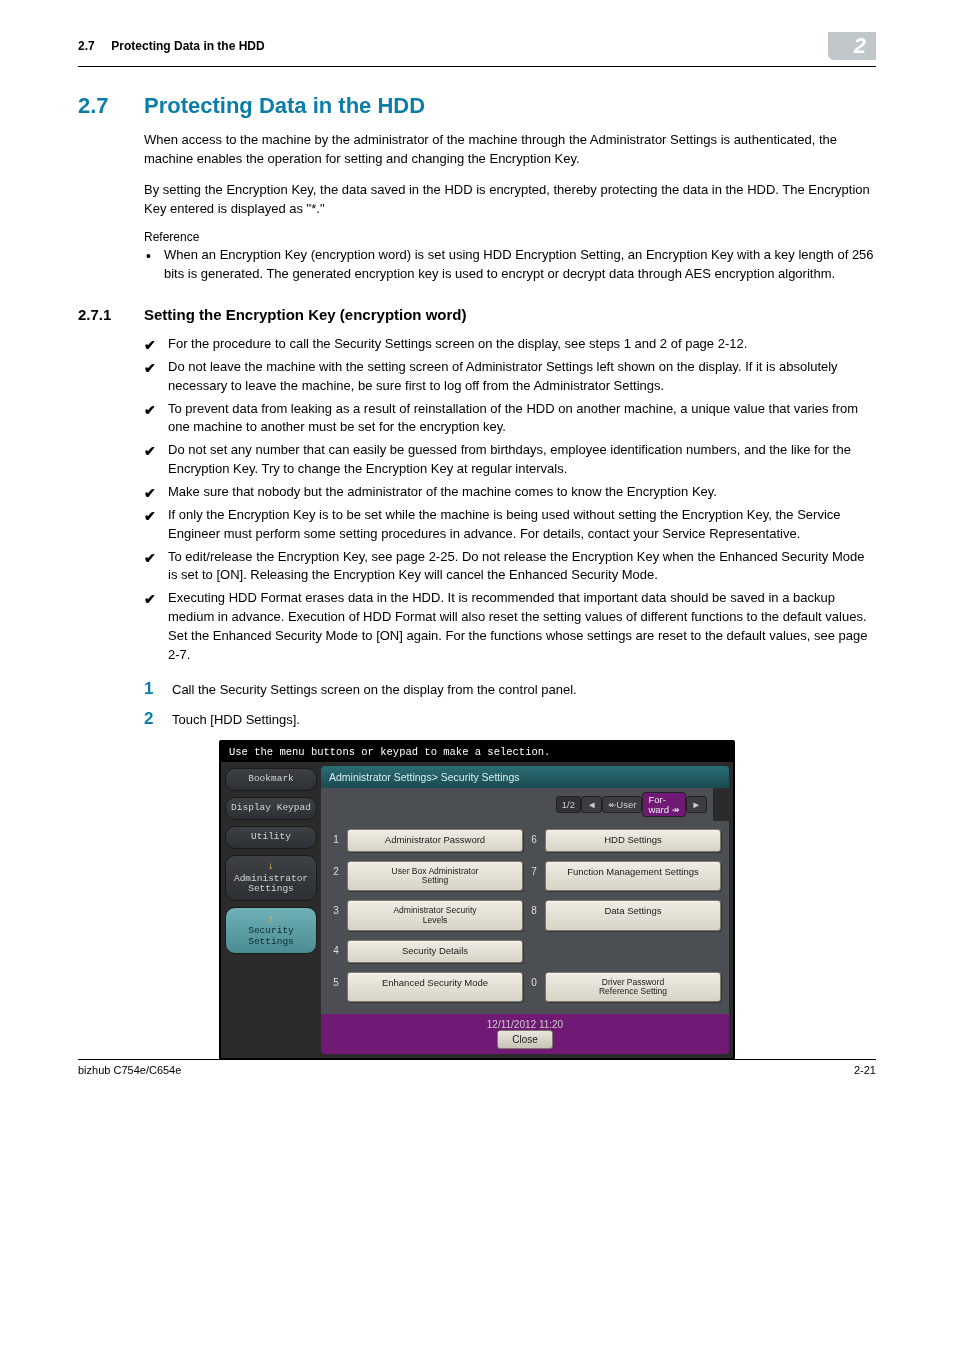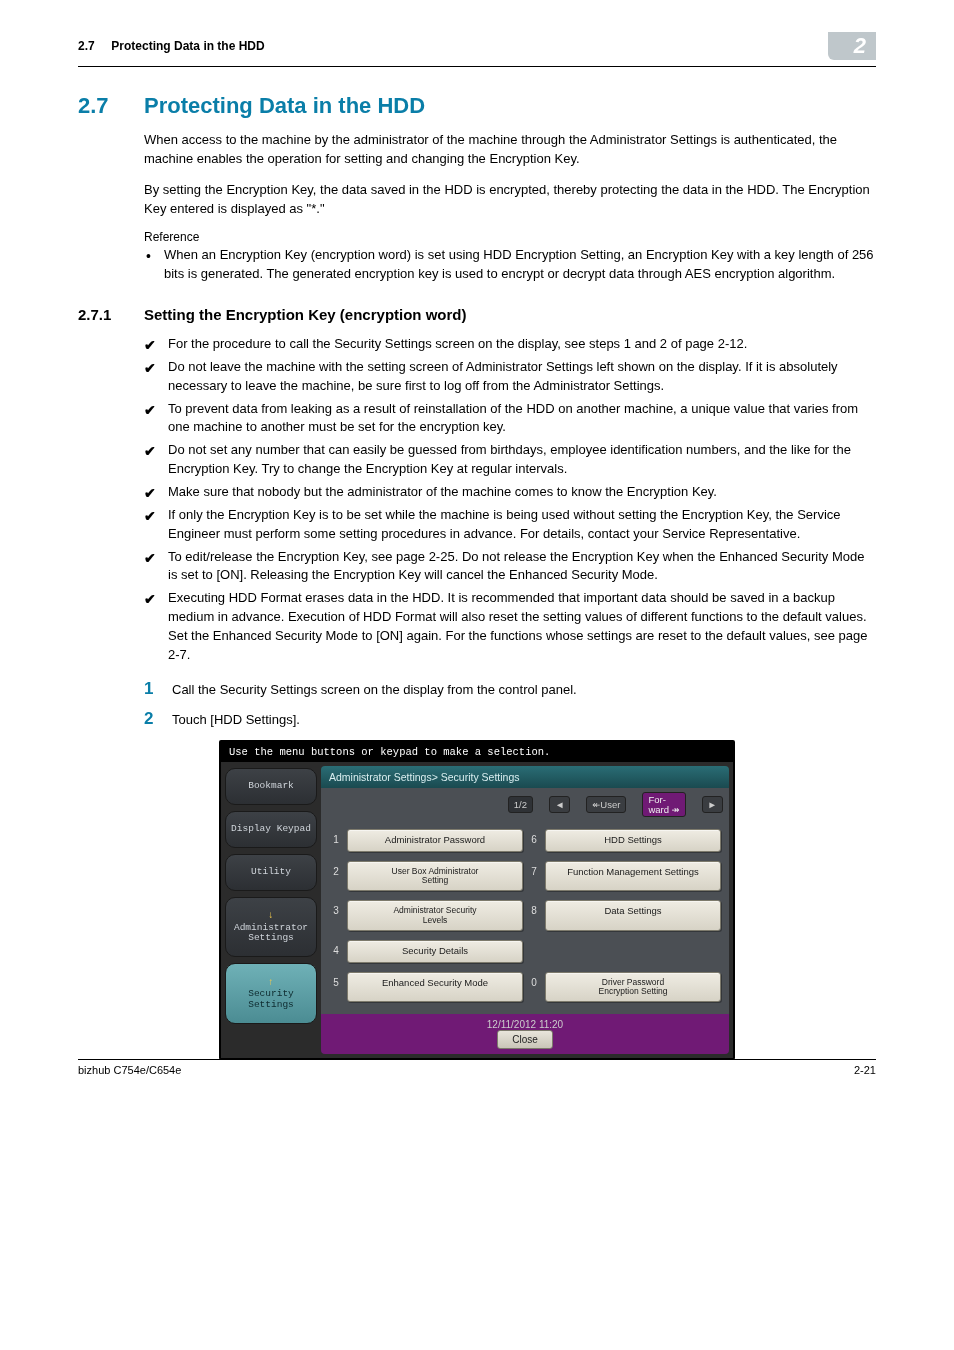--- a/index.html
+++ b/index.html
@@ -63,21 +63,21 @@
   .device-topbar { background: #000; color: #fff; font-size: 10.5px; padding: 4px 8px; font-family: "Courier New", monospace; }
   .device-content { display: flex; background: #2b2b2b; }
   .device-sidebar { width: 100px; padding: 6px 4px 6px 4px; display: flex; flex-direction: column; gap: 6px; font-family: "Courier New", monospace; }
   .side-btn {
     background: linear-gradient(#3d4146, #2c2f33);
     border: 1px solid #1a1a1a;
     border-radius: 10px;
     color: #cfd4da;
     font-size: 9.5px;
     text-align: center;
-    padding: 12px 2px;
+    padding: 5px 2px;
     line-height: 1.15;
   }
   .side-btn.sel {
     background: linear-gradient(#6fb1b7, #4b8c93);
     color: #0e2b2f;
   }
   .side-btn .arrow-down { display: block; font-size: 10px; color: #f2c94c; margin-bottom: 1px; }
   .side-btn .arrow-up { display: block; font-size: 10px; color: #f2c94c; margin-top: 1px; }
 
   .device-main { flex: 1; display: flex; flex-direction: column; font-family: Liberation Sans, sans-serif; }
@@ -87,25 +87,25 @@
     font-size: 10.5px;
     padding: 5px 8px;
     border-radius: 4px 4px 0 0;
     margin: 4px 4px 0 0;
   }
   .pager-row {
     background: #4b4f54;
     display: flex;
     justify-content: flex-end;
     align-items: center;
-    gap: 16px;
+    gap: 0;
     padding: 4px 6px;
     font-size: 9.5px;
     color: #e2e2e2;
-    margin: 0 4px 0 0;
+    margin: 0 20px 0 0;
   }
   .pager-chip { background: #3a3d41; border: 1px solid #222; border-radius: 3px; padding: 2px 5px; color: #ccc; }
   .pager-chip.page { background: #2f3236; }
   .pager-chip.back { background: #3a3d41; }
   .pager-chip.fwd { background: #701a75; color: #eee; }
 
   .menu-grid { background: #4b4f54; padding: 8px 8px 12px 8px; margin: 0 4px 0 0; flex: 1; }
   .grid-inner { display: grid; grid-template-columns: 14px 1fr 14px 1fr; column-gap: 4px; row-gap: 9px; align-items: stretch; }
   .g-num { color: #ddd; font-size: 10px; padding-top: 5px; text-align: center; }
   .menu-btn {
@@ -248,21 +248,21 @@
 
             <div class="g-num">4</div>
             <div class="menu-btn">Security Details</div>
             <div></div>
               <div></div>
 
             <div class="g-num">5</div>
             <div class="menu-btn">Enhanced Security Mode</div>
             <div class="g-num">0</div>
             <div class="menu-btn small-line" style="white-space:pre-line;">Driver Password
-Encryption Setting</div>
+Reference Setting</div>
           </div>
         </div>
         <div class="device-footer">
           <span>12/11/2012  11:20</span>
           <span class="close-btn">Close</span>
         </div>
       </div>
     </div>
   </div>
 

